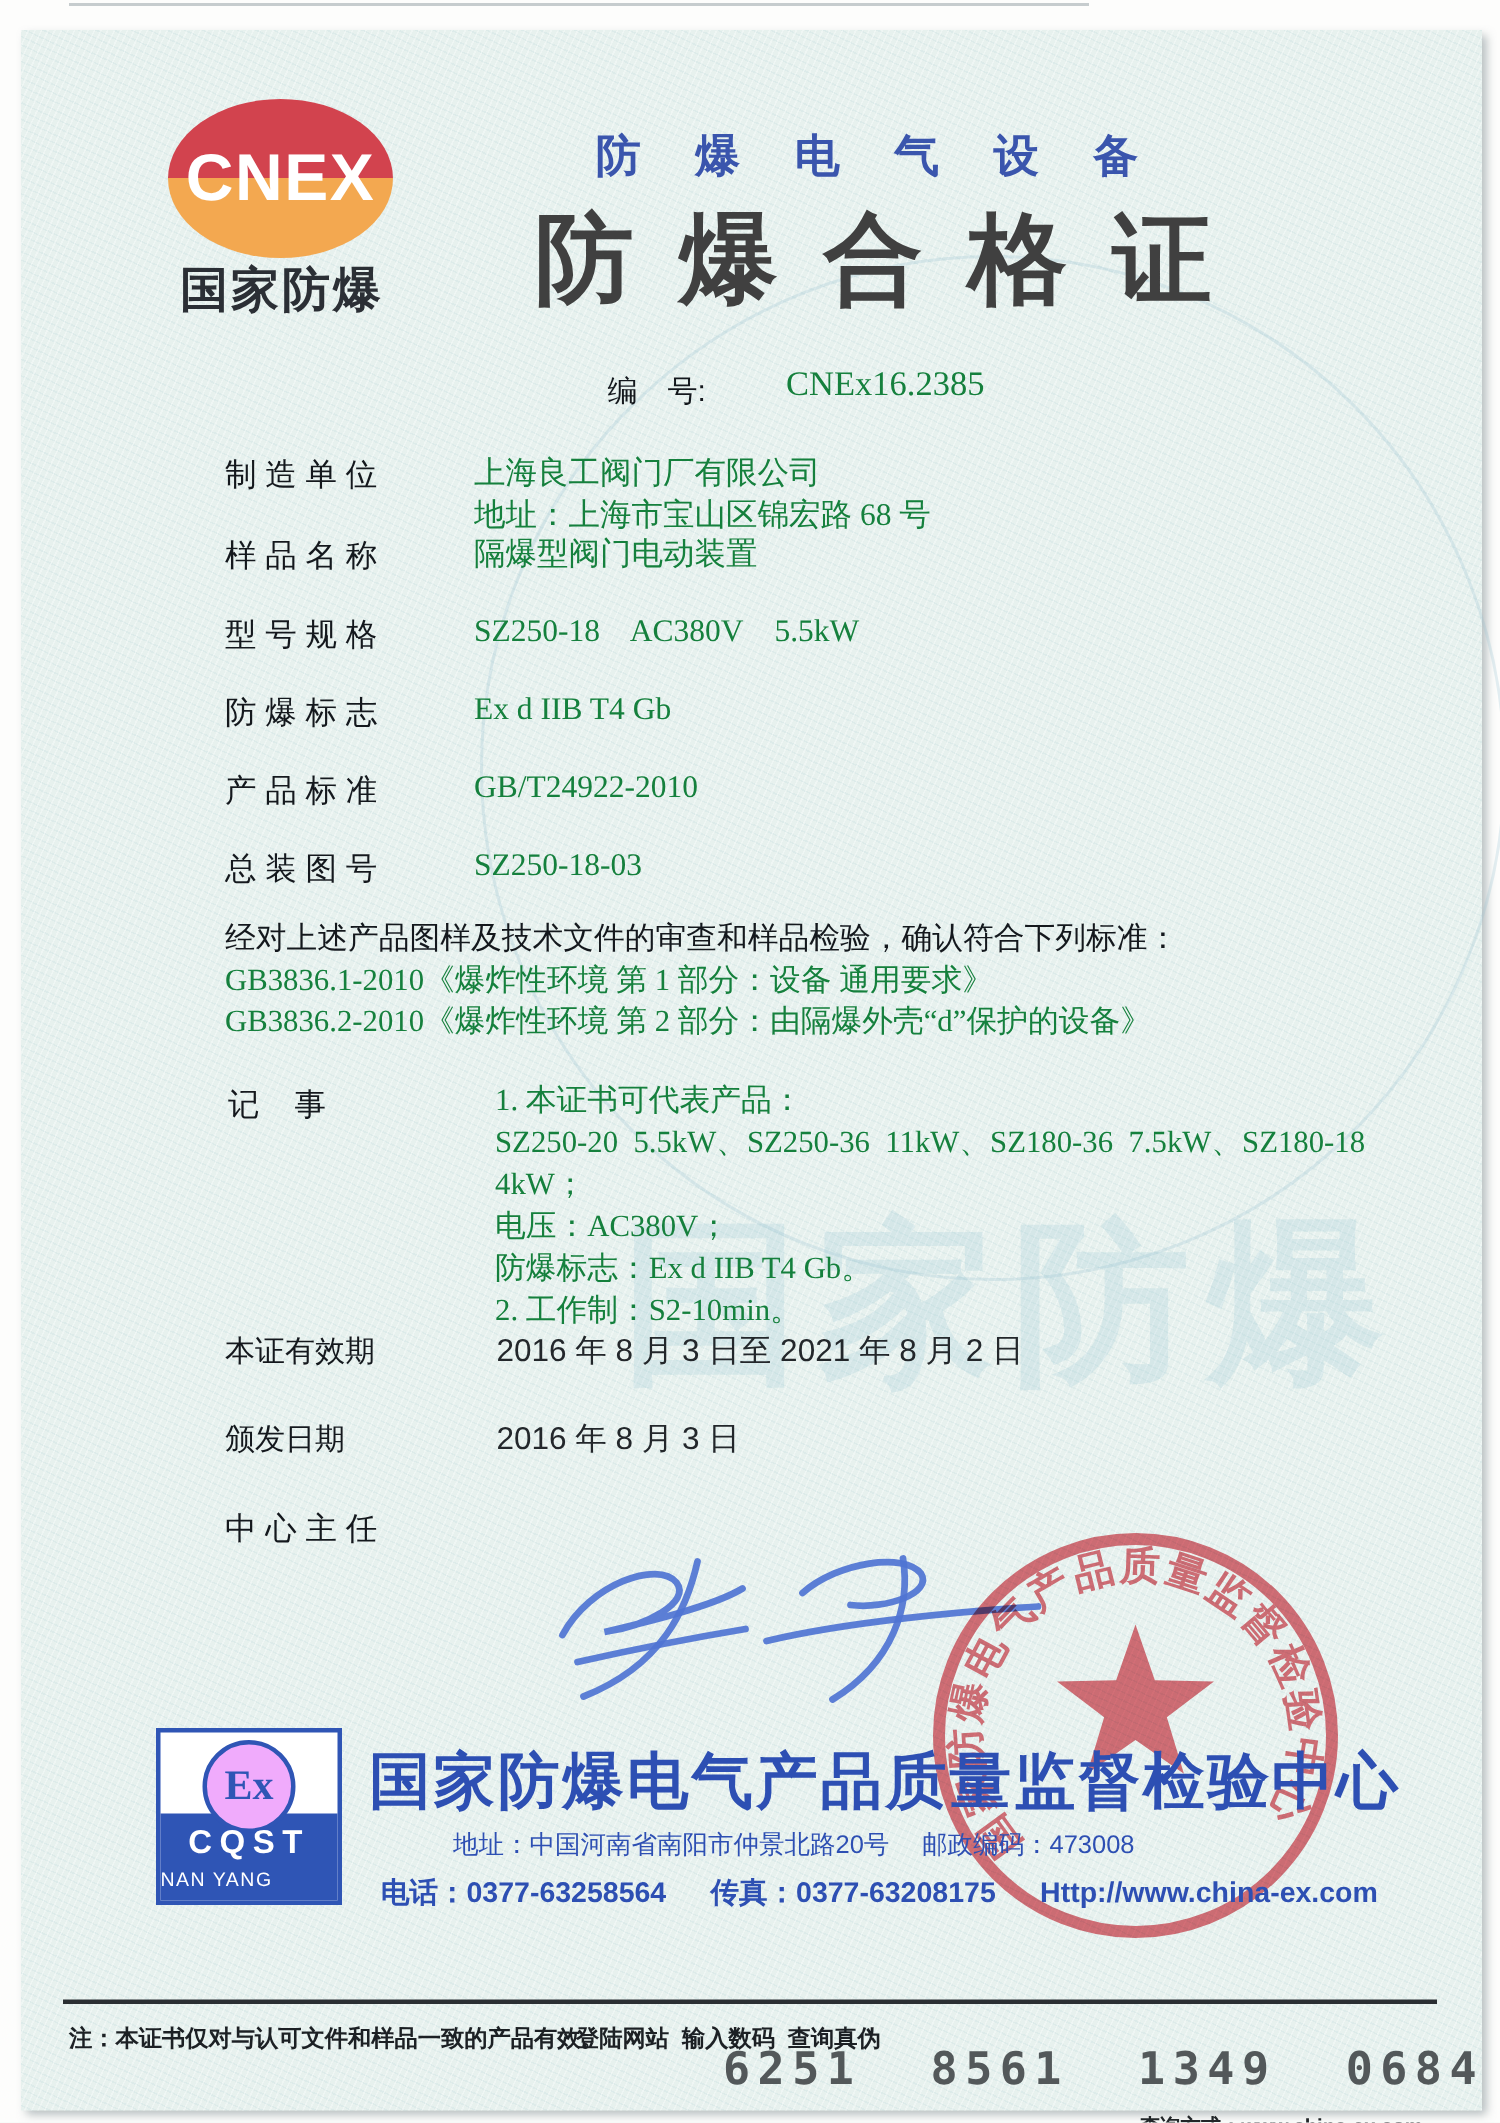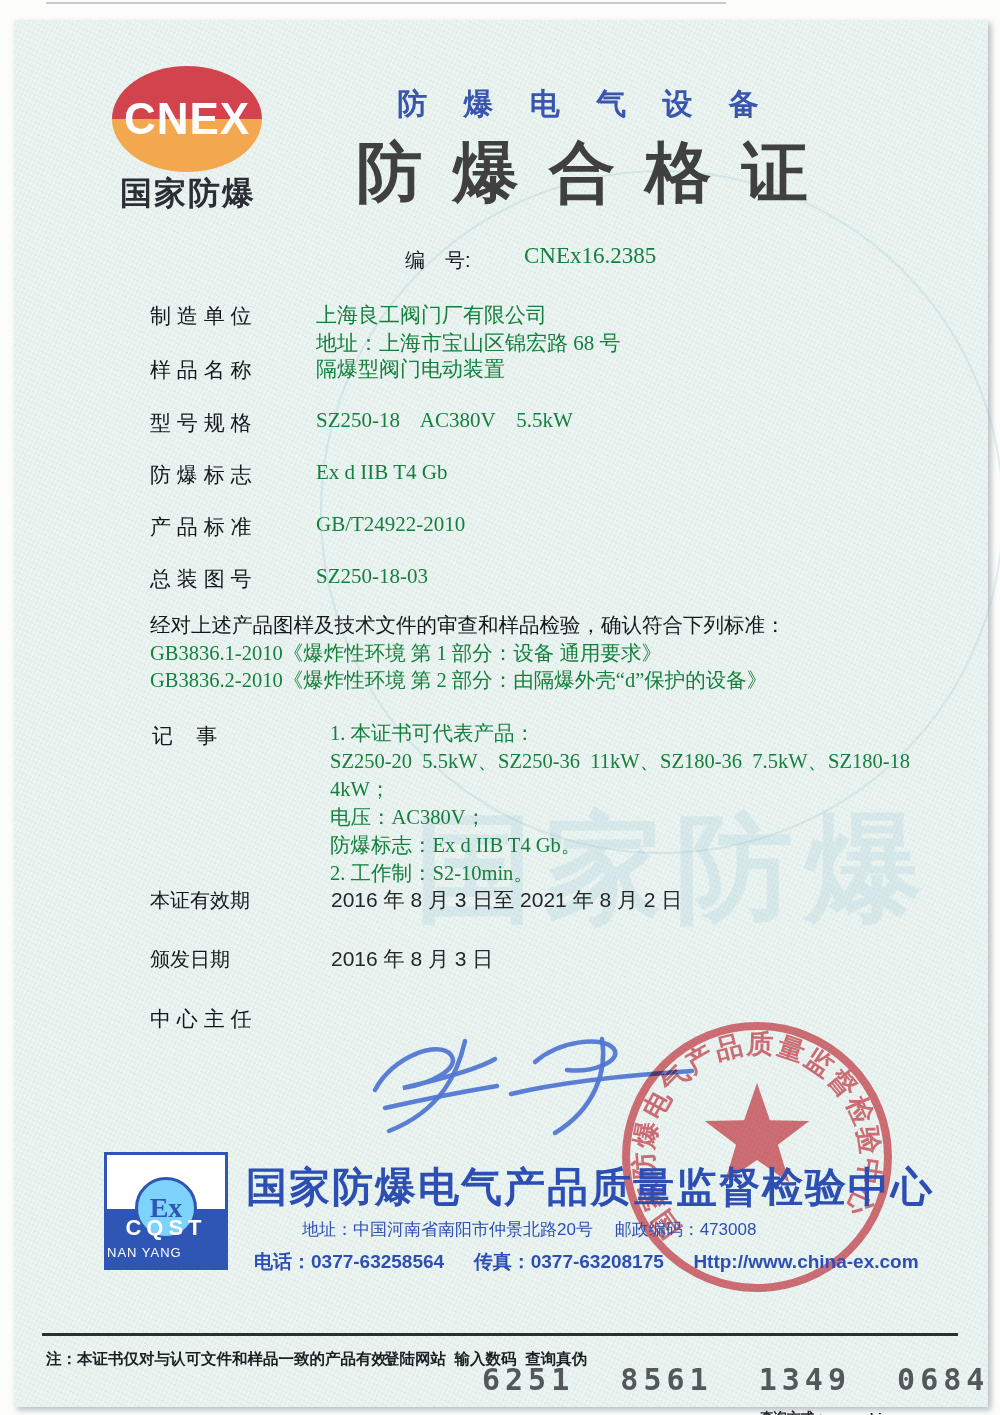--- a/index.html
+++ b/index.html
@@ -48,21 +48,21 @@
   
   .sig{position:absolute;left:345px;top:1028px;width:390px;height:112px;}
   .sig path{stroke:#4f74d2;stroke-width:4.5;fill:none;stroke-linecap:round;opacity:0.92;}
 
   
   .seal{position:absolute;left:608px;top:1008px;width:298px;height:298px;opacity:0.82;mix-blend-mode:multiply;}
 
   
   .ex-badge{position:absolute;left:104px;top:1152px;width:118px;height:112px;border:3px solid #2f55b5;background:#ffffff;}
   .ex-band{position:absolute;left:0;right:0;bottom:0;height:58px;background:#2f55b5;}
-  .ex-circle{position:absolute;left:50%;top:22px;transform:translateX(-50%);width:56px;height:56px;border:3px solid #2f55b5;border-radius:50%;background:#7dd3fc;display:flex;align-items:center;justify-content:center;z-index:2;}
+  .ex-circle{position:absolute;left:50%;top:5px;transform:translateX(-50%);width:56px;height:56px;border:3px solid #2f55b5;border-radius:50%;background:#f0abfc;display:flex;align-items:center;justify-content:center;z-index:2;}
   .ex-circle span{color:#2f55b5;font-weight:bold;font-size:28px;font-family:"Liberation Serif",serif;}
   .ex-org{position:absolute;left:0;right:0;bottom:26px;text-align:center;color:#ffffff;font-weight:bold;font-size:22px;letter-spacing:5px;z-index:3;}
   .ex-city{position:absolute;left:0;right:0;bottom:7px;text-align:left;color:#ffffff;font-weight:normal;font-size:13px;letter-spacing:1px;z-index:3;}
 
   .inst-name{left:246px;top:1160px;font-size:41px;font-weight:bold;color:#2d4fb3;letter-spacing:2px;}
   .inst-addr{left:302px;top:1218px;font-size:17px;font-weight:normal;color:#2d4fb3;}
   .inst-contact{left:254px;top:1249px;font-size:19px;font-weight:bold;color:#2d4fb3;}
 
   .rule{position:absolute;left:42px;top:1333px;width:916px;height:3px;background:#2b2f33;}
   .foot-note{left:46px;top:1349px;font-size:15.5px;font-weight:bold;color:#1c2024;}

